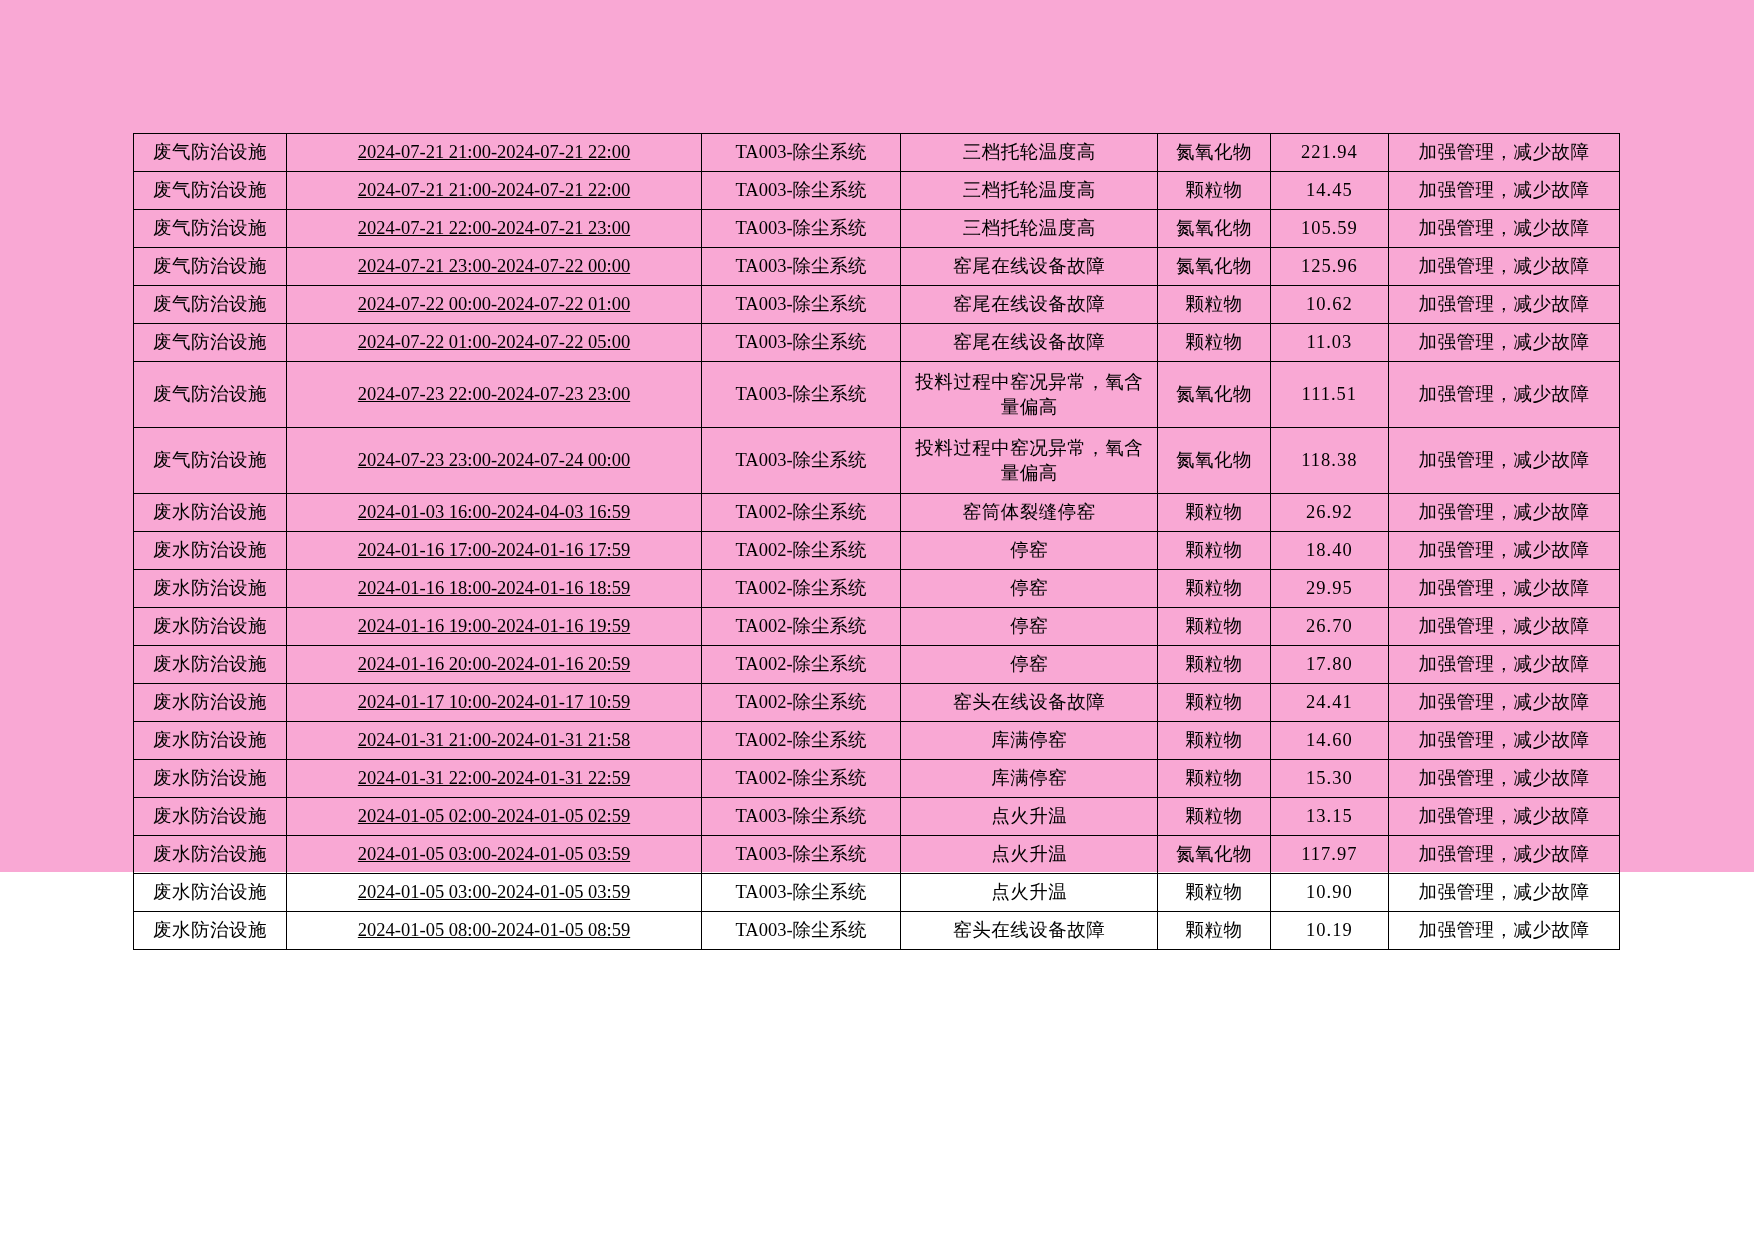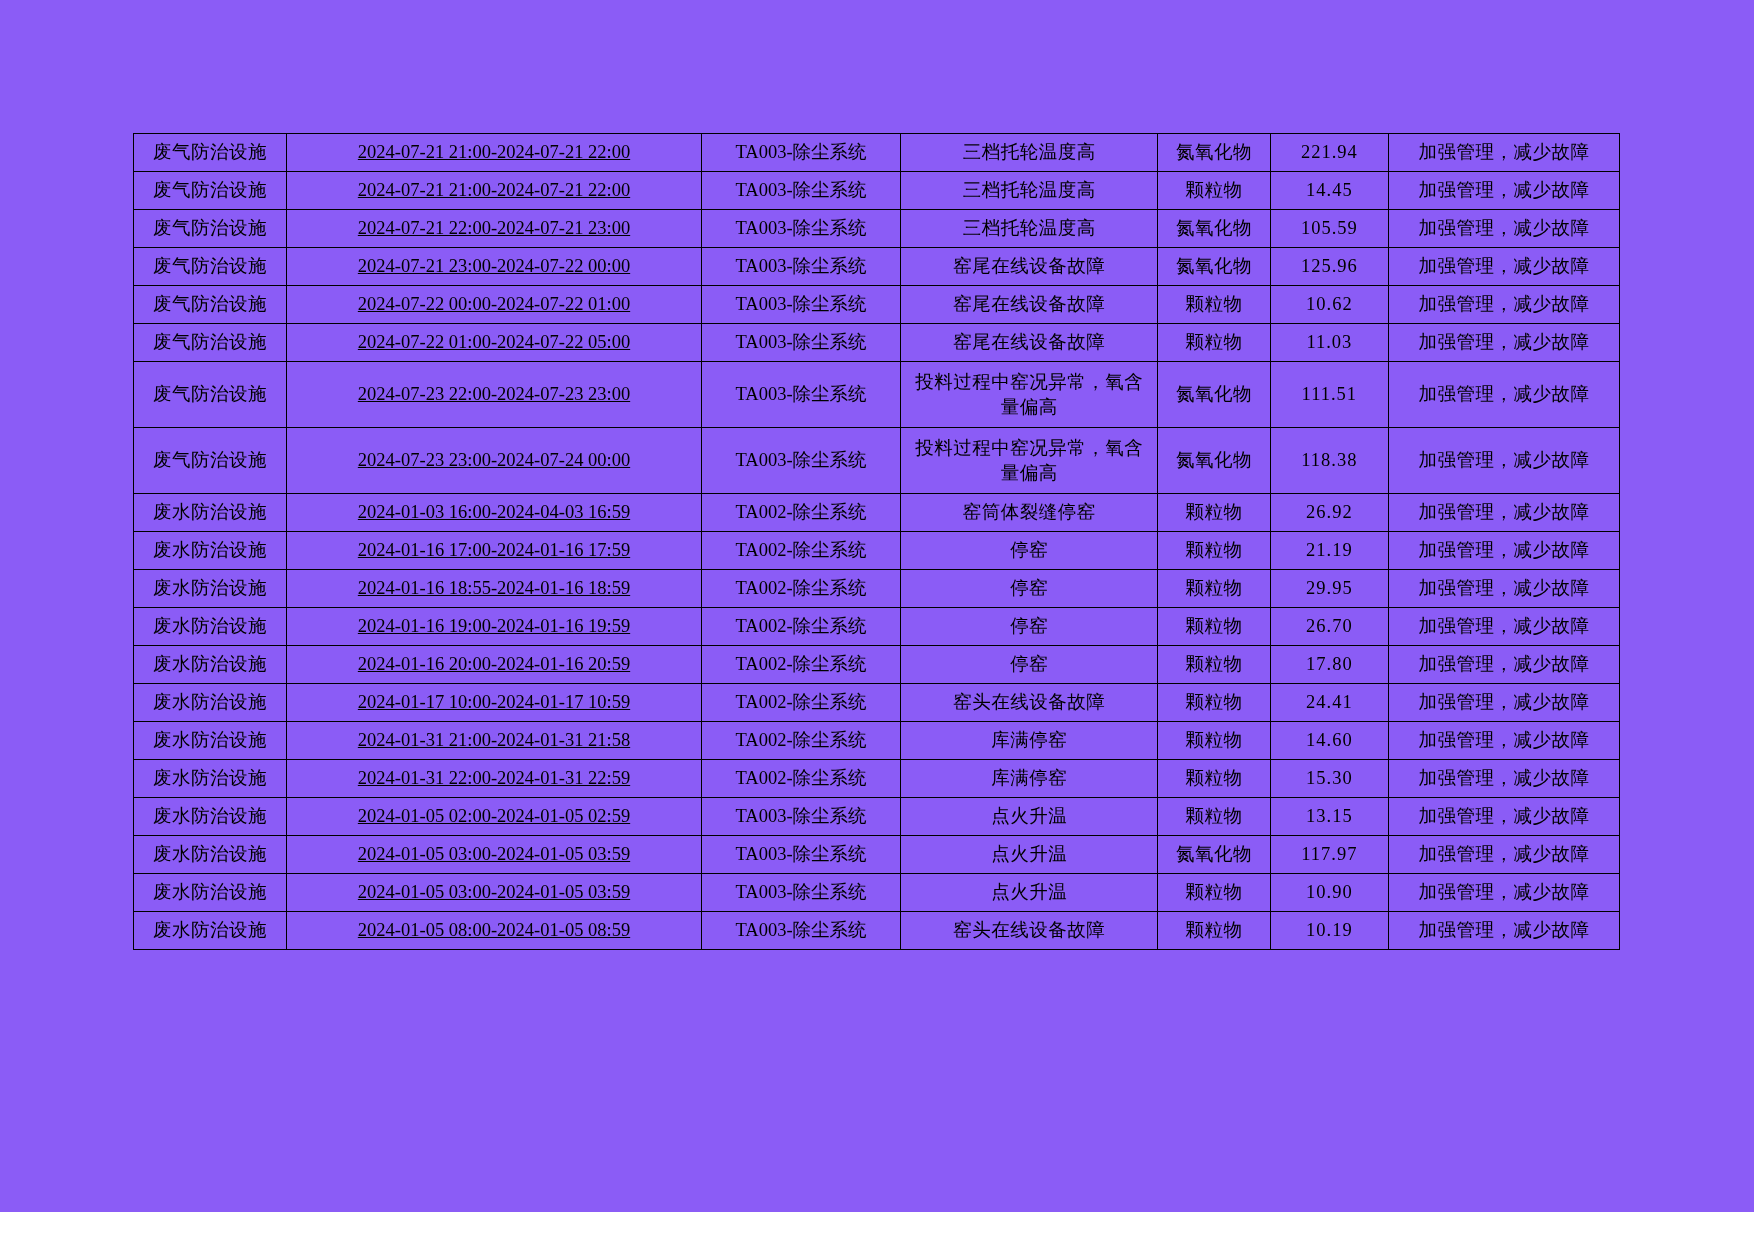--- a/index.html
+++ b/index.html
@@ -10,22 +10,22 @@
   body {
     width: 1754px;
     height: 1240px;
     font-family: "Liberation Serif", "DejaVu Serif", serif;
     color: #000000;
     overflow: hidden;
   }
   .page {
     position: relative;
     width: 1754px;
-    height: 1212px;
-    background: #8b5cf6;
+    height: 872px;
+    background: #f9a8d4;
   }
   .table-wrap {
     position: absolute;
     left: 133px;
     top: 133px;
     width: 1487px;
   }
   table.data-table {
     border-collapse: collapse;
     width: 1487px;
@@ -159,26 +159,26 @@
             <td class="col-pollutant">颗粒物</td>
             <td class="col-value">26.92</td>
             <td class="col-measure">加强管理，减少故障</td>
           </tr>
           <tr>
             <td class="col-facility">废水防治设施</td>
             <td class="col-time">2024-01-16 17:00-2024-01-16 17:59</td>
             <td class="col-code">TA002-除尘系统</td>
             <td class="col-reason">停窑</td>
             <td class="col-pollutant">颗粒物</td>
-            <td class="col-value">21.19</td>
-            <td class="col-measure">加强管理，减少故障</td>
-          </tr>
-          <tr>
-            <td class="col-facility">废水防治设施</td>
-            <td class="col-time">2024-01-16 18:55-2024-01-16 18:59</td>
+            <td class="col-value">18.40</td>
+            <td class="col-measure">加强管理，减少故障</td>
+          </tr>
+          <tr>
+            <td class="col-facility">废水防治设施</td>
+            <td class="col-time">2024-01-16 18:00-2024-01-16 18:59</td>
             <td class="col-code">TA002-除尘系统</td>
             <td class="col-reason">停窑</td>
             <td class="col-pollutant">颗粒物</td>
             <td class="col-value">29.95</td>
             <td class="col-measure">加强管理，减少故障</td>
           </tr>
           <tr>
             <td class="col-facility">废水防治设施</td>
             <td class="col-time">2024-01-16 19:00-2024-01-16 19:59</td>
             <td class="col-code">TA002-除尘系统</td>

